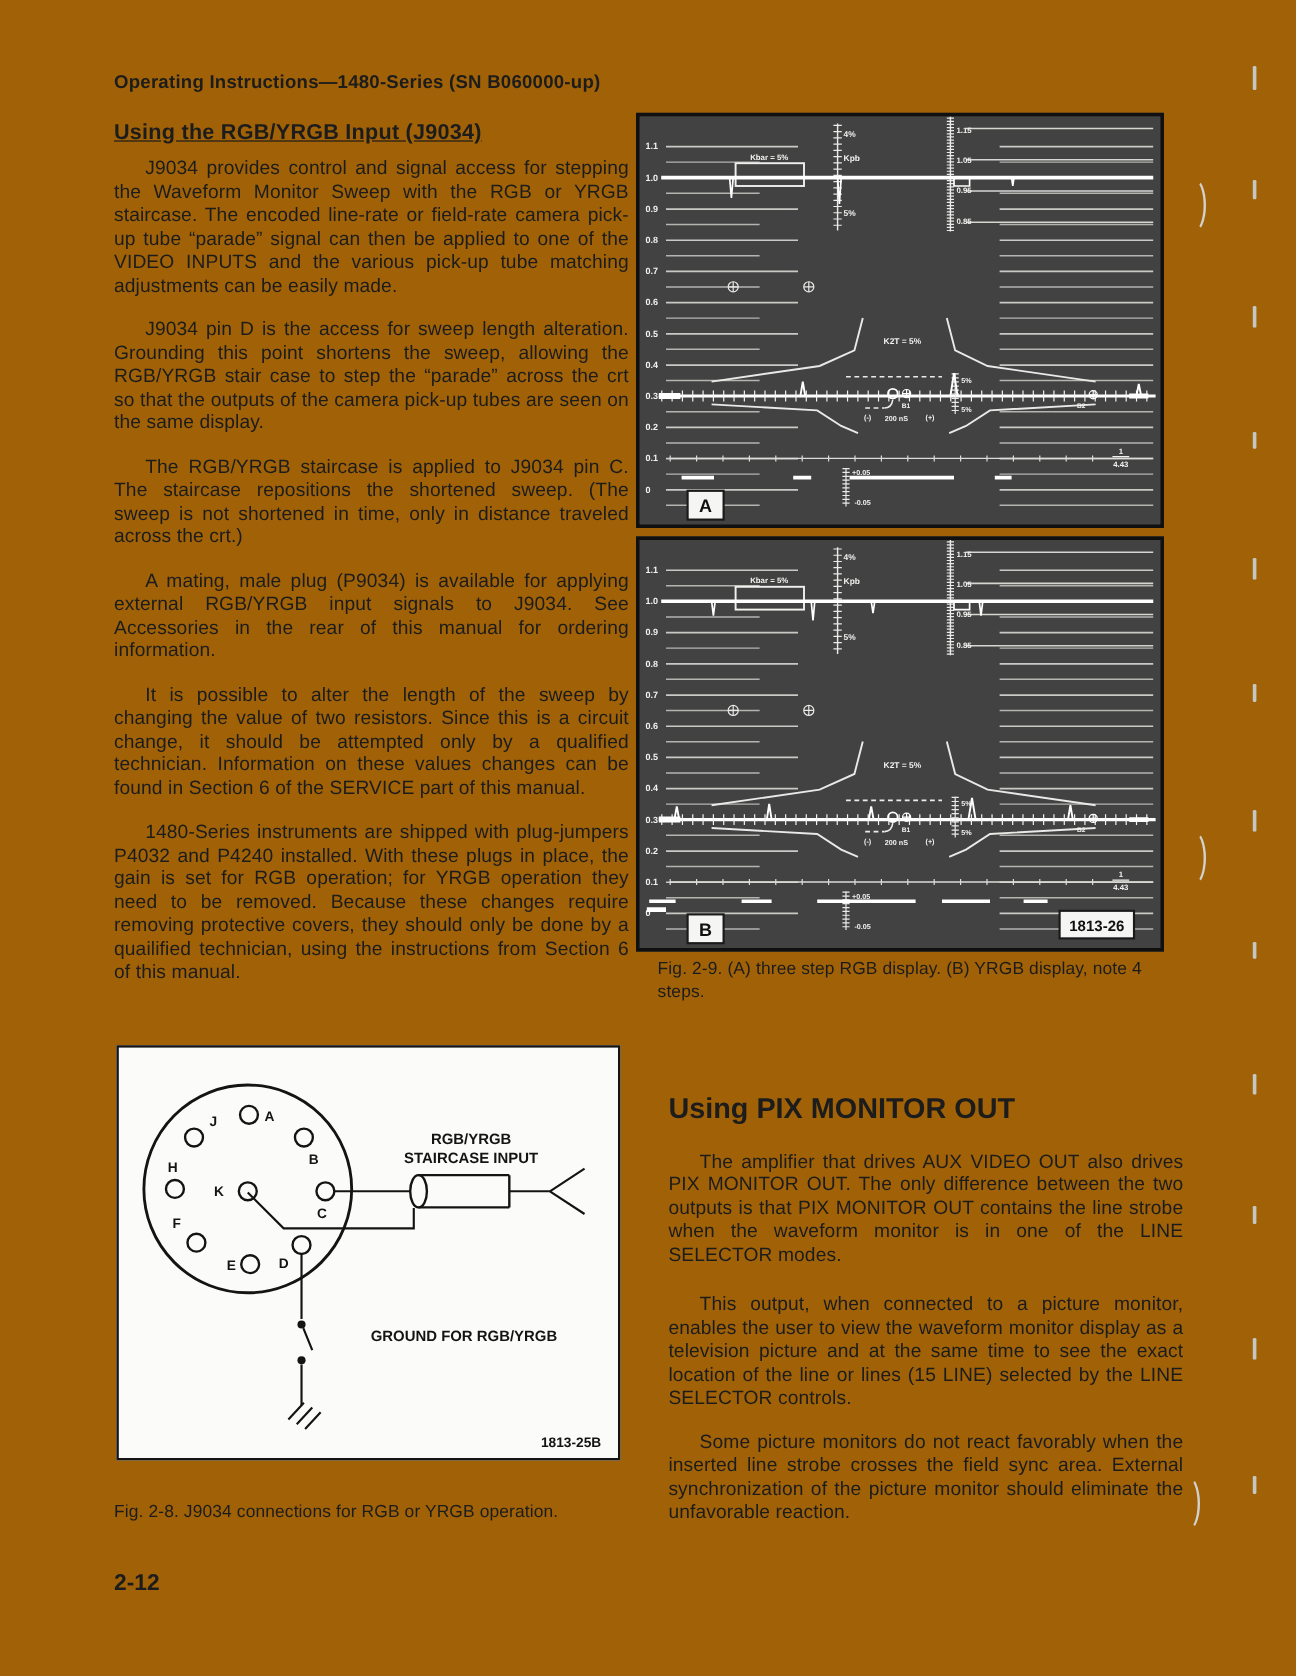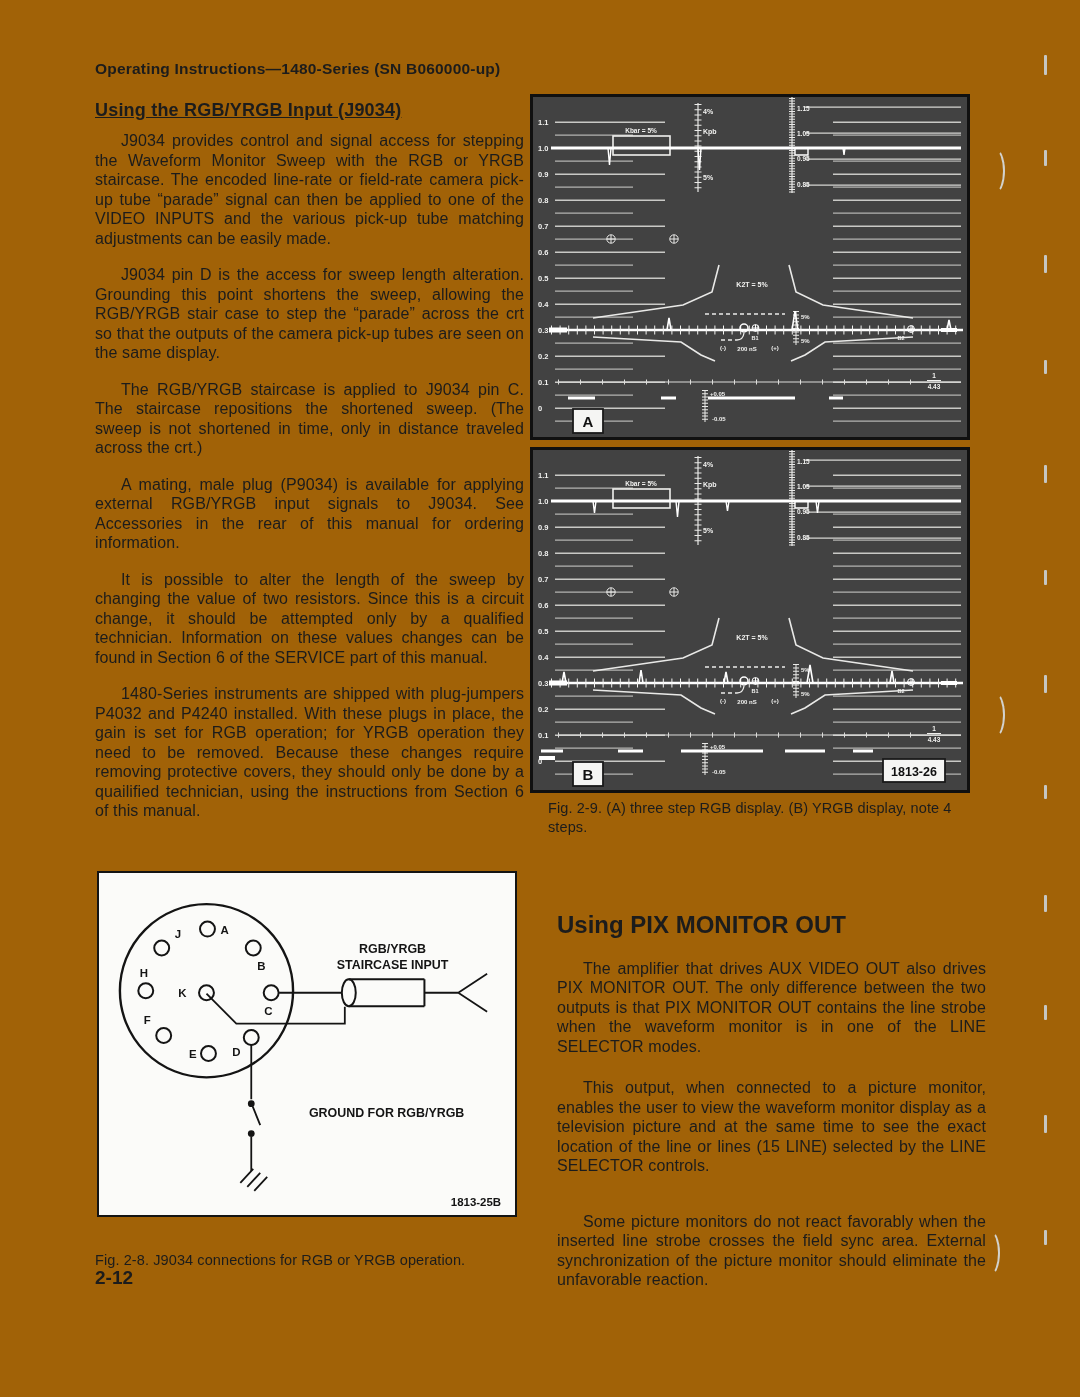--- a/index.html
+++ b/index.html
@@ -34,21 +34,21 @@
   }
   .cap-28{position:absolute;left:95px;top:1251px;width:429px;text-align:left;}
   .cap-29{position:absolute;left:548px;top:799px;width:436px;text-align:left;}
   .scopes{position:absolute;left:530px;top:94px;}
   .scope{
     display:block;width:434px;height:340px;
     border:3px solid #101010;background:#424242;
   }
   .scope+.scope{margin-top:7px;}
   .pix{position:absolute;left:557px;top:891px;width:429px;}
-  .pg-num{position:absolute;left:95px;top:1267px;font-size:19px;font-weight:bold;}
+  .pg-num{position:absolute;left:95px;top:1309px;font-size:19px;font-weight:bold;}
   .rev{position:absolute;left:557px;top:1323px;width:428px;text-align:right;font-size:15px;}
   .artifact{position:absolute;background:#c6c6c2;width:2.5px;border-radius:1px;}
   .arc{
     position:absolute;width:16px;height:42px;
     border:2px solid #d2d2ce;border-color:transparent #d2d2ce transparent transparent;
     border-radius:50%;
   }
 </style>
 </head>
 <body>
@@ -276,21 +276,21 @@
       </g>
     </svg>
   </div>
 
   <div class="cap cap-29">Fig. 2-9. (A) three step RGB display. (B) YRGB display, note 4 steps.</div>
 
   <div class="pix">
     <h2>Using PIX MONITOR OUT</h2>
     <p class="body-p">The amplifier that drives AUX VIDEO OUT also drives PIX MONITOR OUT. The only difference between the two outputs is that PIX MONITOR OUT contains the line strobe when the waveform monitor is in one of the LINE SELECTOR modes.</p>
     <p class="body-p" style="margin-top:22px">This output, when connected to a picture monitor, enables the user to view the waveform monitor display as a television picture and at the same time to see the exact location of the line or lines (15 LINE) selected by the LINE SELECTOR controls.</p>
-    <p class="body-p" style="margin-top:36px">Some picture monitors do not react favorably when the inserted line strobe crosses the field sync area. External synchronization of the picture monitor should eliminate the unfavorable reaction.</p>
+    <p class="body-p" style="margin-top:17px">Some picture monitors do not react favorably when the inserted line strobe crosses the field sync area. External synchronization of the picture monitor should eliminate the unfavorable reaction.</p>
   </div>
 
   <div class="pg-num">2-12</div>
 
   <div class="artifact" style="left:1044px;top:55px;height:20px"></div>
   <div class="artifact" style="left:1044px;top:150px;height:16px"></div>
   <div class="artifact" style="left:1044px;top:255px;height:18px"></div>
   <div class="artifact" style="left:1044px;top:360px;height:14px"></div>
   <div class="artifact" style="left:1044px;top:465px;height:18px"></div>
   <div class="artifact" style="left:1044px;top:570px;height:15px"></div>

